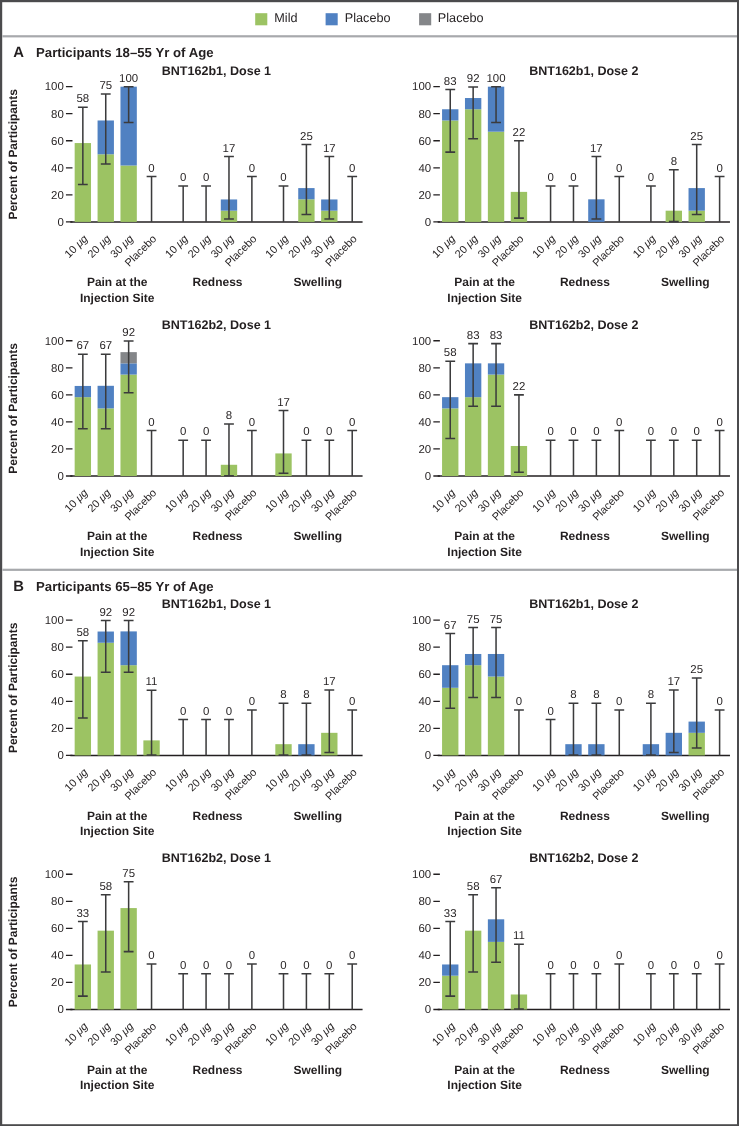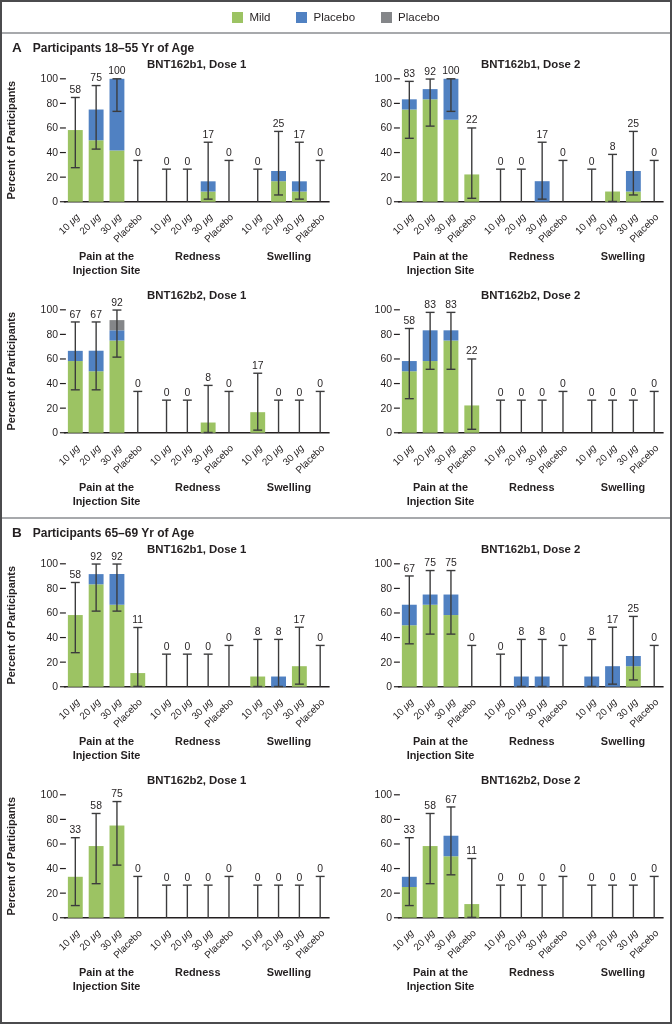--- a/index.html
+++ b/index.html
@@ -381,21 +381,21 @@
           <text x="320.5" y="101.836" font-family="&quot;Liberation Sans&quot;,sans-serif" fill="#231f20" text-anchor="middle" font-size="10.5">0</text>
           <text x="0" y="0" font-family="&quot;Liberation Sans&quot;,sans-serif" fill="#231f20" text-anchor="end" font-size="10" transform="translate(325.5,164) rotate(-45)">Placebo</text>
           <text x="289" y="207" font-family="&quot;Liberation Sans&quot;,sans-serif" fill="#231f20" text-anchor="middle" font-size="11" font-weight="bold">Swelling</text>
         </svg>
       </div>
   </div>
 
   <div class="panel">
     <div class="panel-header">
       <span class="panel-letter">B</span>
-      <span class="panel-title">Participants 65–69 Yr of Age</span>
+      <span class="panel-title">Participants 65–85 Yr of Age</span>
     </div>
     <div class="grid" id="grid-1">
         <svg width="334" height="231" viewBox="0 0 336 233">
           <text x="196" y="13" font-family="&quot;Liberation Sans&quot;,sans-serif" fill="#231f20" text-anchor="middle" font-size="11.5" font-weight="bold">BNT162b1, Dose 1</text>
           <text x="0" y="0" font-family="&quot;Liberation Sans&quot;,sans-serif" fill="#231f20" text-anchor="middle" font-size="11" font-weight="bold" transform="translate(13,86) rotate(-90)">Percent of Participants</text>
           <text x="56" y="151.5" font-family="&quot;Liberation Sans&quot;,sans-serif" fill="#231f20" text-anchor="end" font-size="10.5">0</text>
           <line x1="58" y1="148" x2="64" y2="148" stroke="#231f20" stroke-width="1.2"></line>
           <text x="56" y="126.7" font-family="&quot;Liberation Sans&quot;,sans-serif" fill="#231f20" text-anchor="end" font-size="10.5">20</text>
           <line x1="58" y1="123.2" x2="64" y2="123.2" stroke="#231f20" stroke-width="1.2"></line>
           <text x="56" y="101.9" font-family="&quot;Liberation Sans&quot;,sans-serif" fill="#231f20" text-anchor="end" font-size="10.5">40</text>

